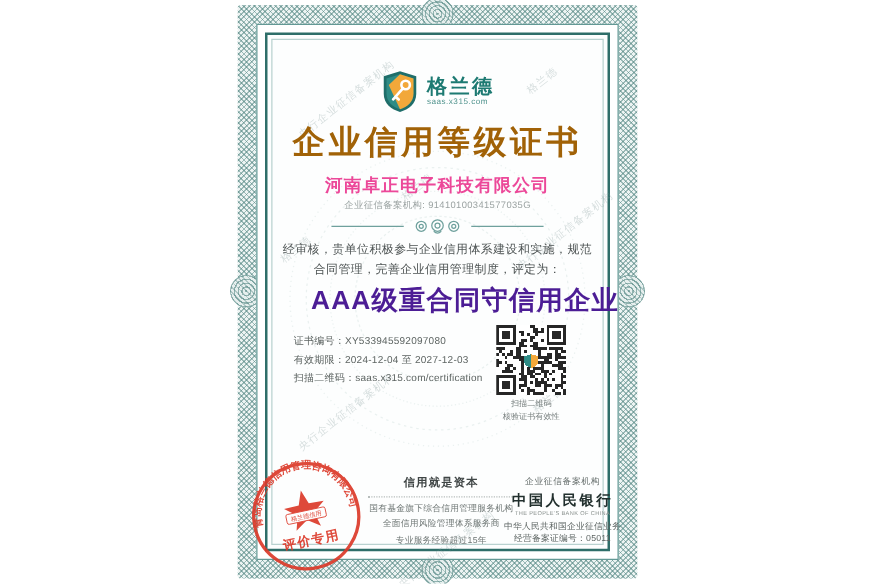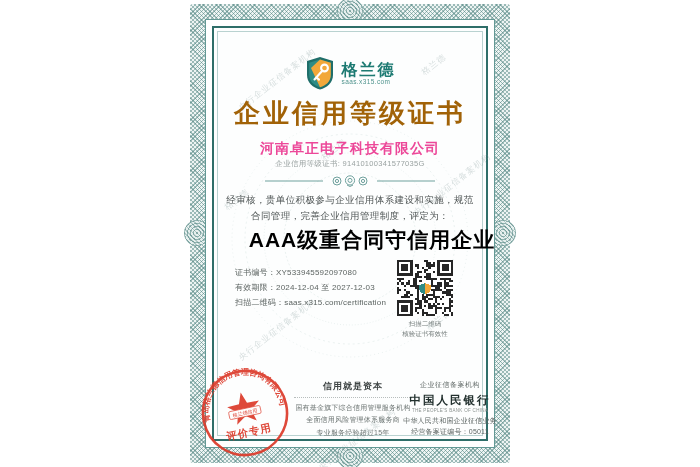--- a/index.html
+++ b/index.html
@@ -45,21 +45,21 @@
     font-size:14px;font-weight:bold;color:#ec4899;letter-spacing:1px;}
   .credit-code{position:absolute;left:0;right:0;top:155px;text-align:center;
     font-size:7.5px;color:#9aa2a1;letter-spacing:.3px;}
 
   .divider{position:absolute;left:75px;top:170px;width:170px;height:14px;}
 
   .statement{position:absolute;left:34px;top:188px;width:252px;text-align:center;
     font-size:9.5px;color:#4d5353;line-height:1.7;letter-spacing:.4px;}
 
   .rating{position:absolute;left:0;right:0;top:222px;text-align:center;
-    font-size:21px;font-weight:bold;color:#000000;letter-spacing:1px;padding-left:44px;}
+    font-size:21px;font-weight:bold;color:#4c1d95;letter-spacing:1px;padding-left:44px;}
 
   .details{position:absolute;left:45px;top:261px;font-size:8px;color:#5d6462;line-height:1.9;letter-spacing:.2px;}
   .details .lbl{color:#5d6462;}
   .details .issuer-note{margin-left:28px;}
 
   .qr-block{position:absolute;left:206px;top:256px;width:58px;text-align:center;}
   .qr-box{width:56px;height:56px;margin:0 auto;}
   .qr-caption{margin-top:3px;font-size:6.5px;color:#777f7e;line-height:1.5;}
 
   
@@ -128,21 +128,21 @@
       <div class="logo-text">
         <div class="brand">格兰德</div>
         <div class="domain">saas.x315.com</div>
       </div>
     </div>
 
     <div class="title">企业信用等级证书</div>
 
     <div class="company">河南卓正电子科技有限公司</div>
     <div class="credit-code">
-      <span>企业信用等级证书:</span>
+      <span>企业征信备案机构:</span>
       <span>91410100341577035G</span>
     </div>
 
     <svg class="divider" viewBox="0 0 170 14">
       <g stroke="#6fa19d" fill="none" stroke-width="1">
         <line x1="0" y1="7" x2="58" y2="7"></line>
         <line x1="112" y1="7" x2="170" y2="7"></line>
         <circle cx="72" cy="7" r="4"></circle>
         <circle cx="72" cy="7" r="1.6"></circle>
         <circle cx="85" cy="6.4" r="4.6"></circle>

